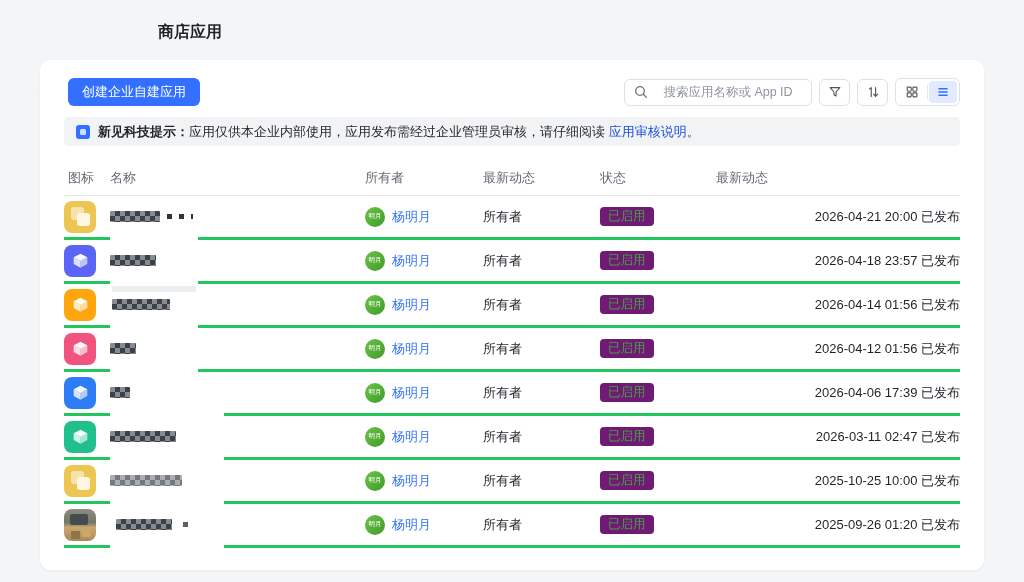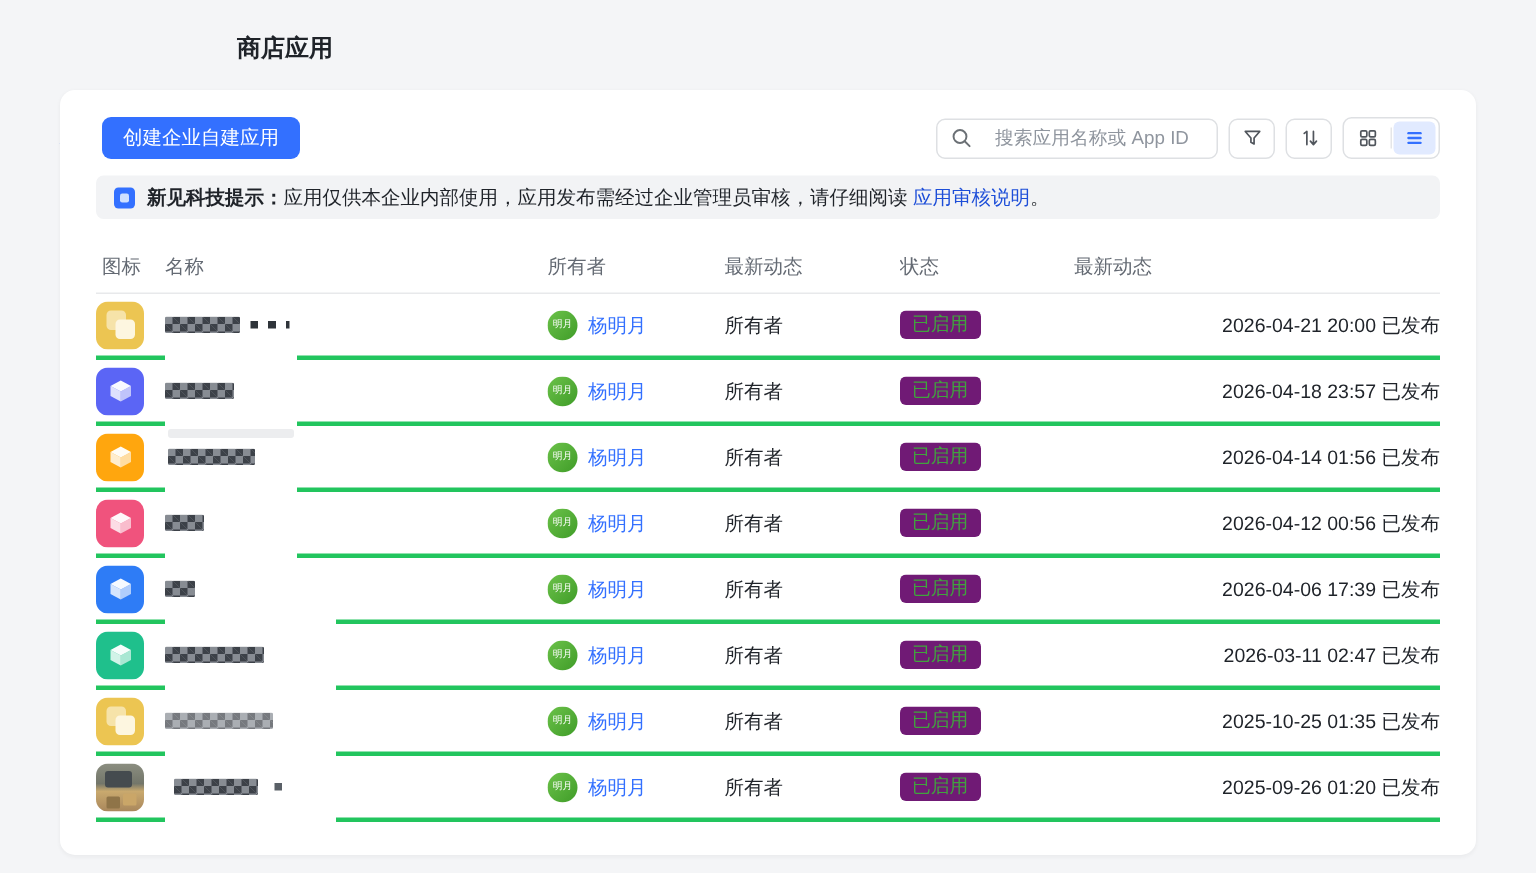--- a/index.html
+++ b/index.html
@@ -257,21 +257,21 @@
       <span class="mosaic"></span>
     </div>
     <div class="cell owner-cell">
       <span class="avatar">明月</span>
       <a class="owner-link">杨明月</a>
     </div>
     <div class="cell role-cell">所有者</div>
     <div class="cell status-cell">
       <span class="badge">已启用</span>
     </div>
-    <div class="cell activity-cell">2026-04-12 00:56 已发布</div>
+    <div class="cell activity-cell">2026-04-12 01:56 已发布</div>
   </div>
 
   <div class="trow row">
     <div class="cell icon-cell">
       <div class="app-icon cube" style="background: rgb(46, 124, 246);">
         <svg width="19" height="19" viewBox="0 0 20 20">
           <path d="M10 2.8 L17.2 6.7 L10 10.6 L2.8 6.7 Z" fill="#ffffff" opacity="0.96"></path>
           <path d="M2.8 6.7 L10 10.6 L10 17.6 L2.8 13.7 Z" fill="#ffffff" opacity="0.8"></path>
           <path d="M17.2 6.7 L10 10.6 L10 17.6 L17.2 13.7 Z" fill="#ffffff" opacity="0.62"></path>
         </svg>
@@ -325,21 +325,21 @@
       <span class="mosaic"></span>
     </div>
     <div class="cell owner-cell">
       <span class="avatar">明月</span>
       <a class="owner-link">杨明月</a>
     </div>
     <div class="cell role-cell">所有者</div>
     <div class="cell status-cell">
       <span class="badge">已启用</span>
     </div>
-    <div class="cell activity-cell">2025-10-25 01:35 已发布</div>
+    <div class="cell activity-cell">2025-10-25 10:00 已发布</div>
   </div>
 
   <div class="trow row">
     <div class="cell icon-cell">
       <div class="app-icon photo">
         
       </div>
     </div>
     <div class="cell name-cell">
       <span class="mosaic"></span>

